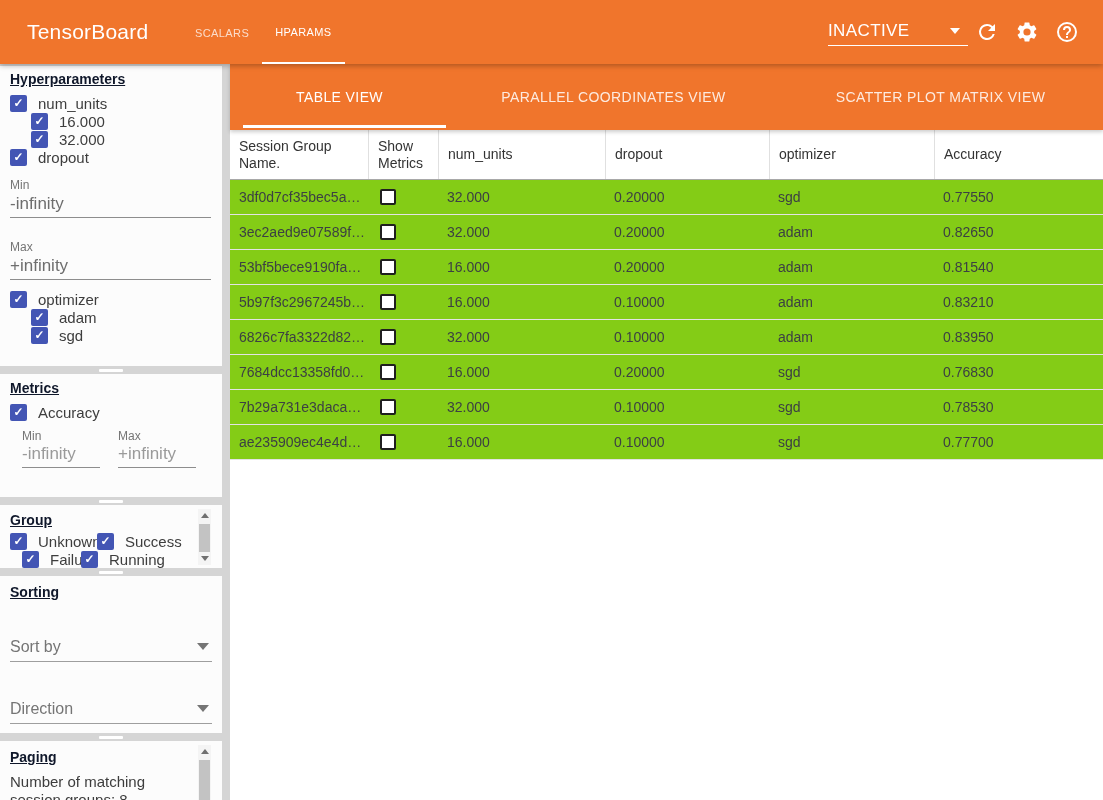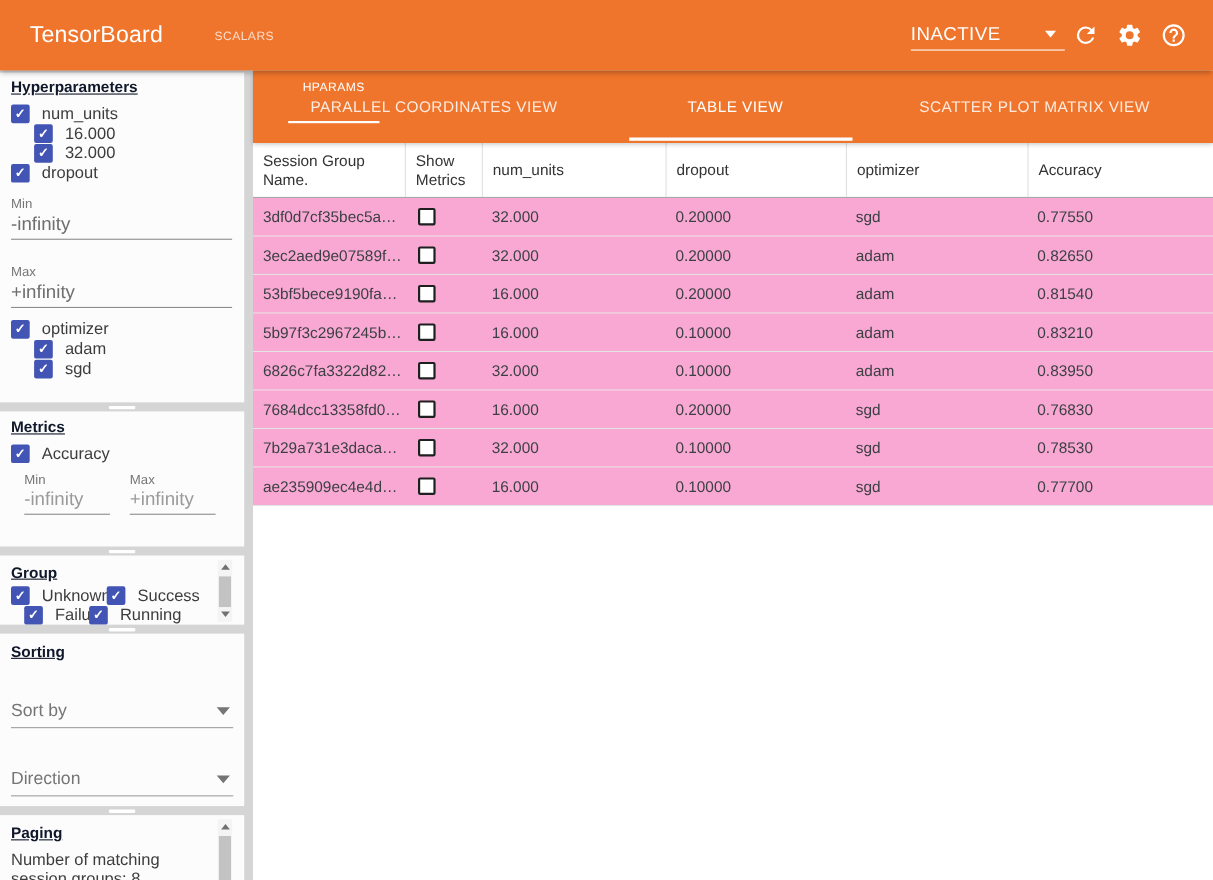--- a/index.html
+++ b/index.html
@@ -9,21 +9,21 @@
 
   
   .topbar { position:absolute; left:0; top:0; width:1103px; height:64px;
     background:#f0752c; display:flex; align-items:center; z-index:30;
     box-shadow:0 2px 5px rgba(0,0,0,0.26); }
   .brand { position:absolute; left:27px; top:0; height:64px; line-height:64px;
     color:#fff; font-size:21px; font-weight:500; letter-spacing:0.2px; }
   .topnav { position:absolute; left:182px; top:0; height:64px; display:flex; }
   .topnav .ttab { height:64px; line-height:66px; padding:0 13px; font-size:11px;
     letter-spacing:0.4px; color:rgba(255,255,255,0.75); cursor:pointer; }
-  .topnav .ttab.active { color:#fff; border-bottom:2px solid #fff; line-height:64px;margin-top:48px; }
+  .topnav .ttab.active { color:#fff; border-bottom:2px solid #fff; line-height:64px; }
   .runsel { position:absolute; left:828px; top:16px; width:140px; height:30px;
     border-bottom:1px solid #fff; color:#fff; font-size:17px; letter-spacing:0.4px;
     display:flex; align-items:center; cursor:pointer; }
   .runsel .val { flex:1; }
   .tri-down-w { width:0; height:0; border-left:5px solid transparent;
     border-right:5px solid transparent; border-top:6px solid #fff; margin-right:8px; }
   .topicon { position:absolute; top:20px; width:24px; height:24px; cursor:pointer; }
   .topicon svg { width:24px; height:24px; fill:#fff; }
 
   
@@ -70,21 +70,21 @@
   .vtab.active { color:#fff; }
   .vtab.active .ind { position:absolute; left:13px; right:3px; bottom:2px; height:3px;
     background:#fff; }
 
   .tablewrap { position:absolute; left:230px; top:130px; width:873px; }
   .trow { display:grid; grid-template-columns:138px 70px 167px 164px 165px 169px; }
   .thead { height:50px; border-bottom:1px solid #a8a8a8; background:#fff; }
   .thead .cell { display:flex; align-items:center; padding-left:9px; font-size:14px;
     color:#333; line-height:17px; }
   .thead .cell + .cell { border-left:1px solid #e0e0e0; }
-  .tbody-row { height:35px; border-bottom:1px solid #e3e3e3; background:#f9a8d4; }
+  .tbody-row { height:35px; border-bottom:1px solid #e3e3e3; background:#84cc16; }
   .tbody-row .cell { display:flex; align-items:center; padding-left:9px; font-size:14px;
     color:#3c4043; white-space:nowrap; overflow:hidden; }
   .cb-empty { width:16px; height:16px; border:2px solid #1f1f1f; border-radius:2px;
     background:#fff; margin-left:3px; cursor:pointer; flex:none; }
 </style>
 </head>
 <body>
 
 <div class="app">
 
@@ -224,26 +224,26 @@
       <div class="sbar" style="left:198px; top:4px; height:55px;">
         <div class="arr" style="top:0;">
             <span class="tri-up"></span>
           </div>
         <div class="thumb" style="top:15px; height:44px;"></div>
       </div>
     </div>
   </div>
 
   <div class="viewtabs">
-    <div class="vtab" style="width:329px;">
-      <span>PARALLEL COORDINATES VIEW</span>
-    </div>
     <div class="vtab active" style="width:219px;">
       <span>TABLE VIEW</span>
       <span class="ind"></span>
+    </div>
+    <div class="vtab" style="width:329px;">
+      <span>PARALLEL COORDINATES VIEW</span>
     </div>
     <div class="vtab" style="width:325px;">
       <span>SCATTER PLOT MATRIX VIEW</span>
     </div>
   </div>
 
   <div class="tablewrap">
     <div class="trow thead">
       <div class="cell">Session Group Name.</div>
       <div class="cell">Show Metrics</div>

